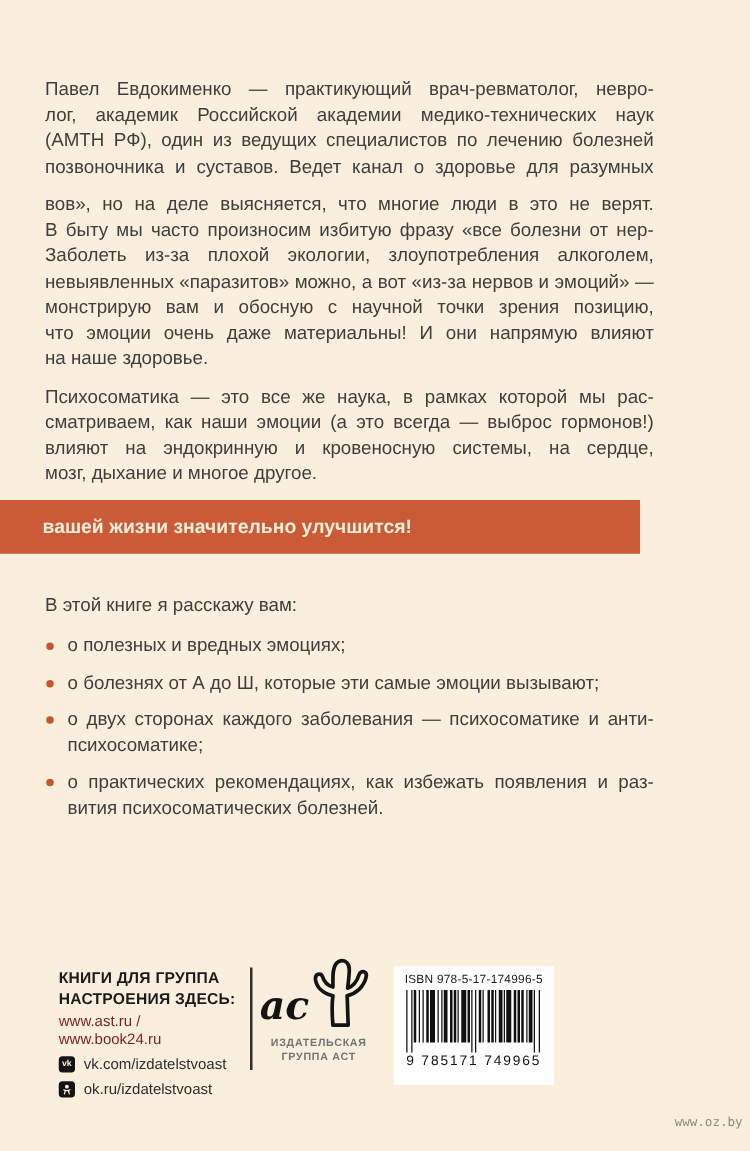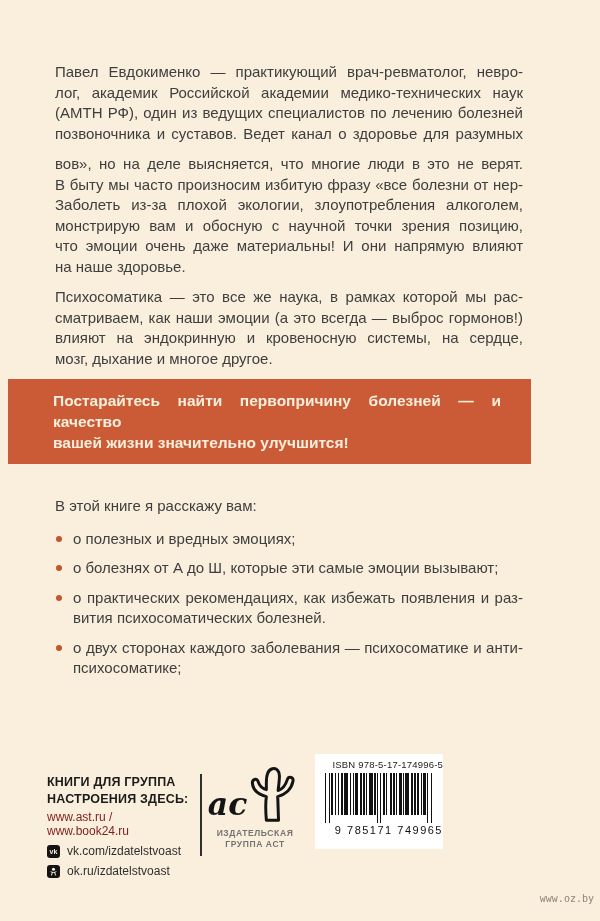--- a/index.html
+++ b/index.html
@@ -5,21 +5,21 @@
   html,body{margin:0;padding:0;}
   .page{
     position:relative;
     width:600px;height:921px;
     background:#faefdc;
     font-family:"Liberation Sans", sans-serif;
     color:#3e3e3e;
     overflow:hidden;
   }
   .content{
-    padding:62px 77px 0 55px;
+    padding:62px 77px 0 36px;
     font-size:15px;
     line-height:20.5px;
   }
   .para{margin:0 0 10px 0;}
   .jl{text-align:justify;text-align-last:justify;}
   .ll{text-align:left;}
   .callout{
     margin:9px 0 0 -47px;
     width:523px;
     box-sizing:border-box;
@@ -44,22 +44,22 @@
   .social-row{display:flex;align-items:flex-end;margin-top:6px;font-size:12px;color:#2e2e2e;}
   .sicon{
     flex:none;width:13px;height:13px;border-radius:3px;background:#141414;
     color:#faefdc;display:flex;align-items:center;justify-content:center;
     font-size:7px;font-weight:bold;margin-right:7px;
   }
   .divider{position:absolute;left:200px;top:774px;width:2px;height:82px;background:#2f2f2f;}
   .ast-block{position:absolute;left:207px;top:766px;width:96px;text-align:center;color:#737373;}
   .ast-caption{font-weight:bold;font-size:8.5px;line-height:11px;letter-spacing:0.6px;margin-top:2px;}
   .barcode-box{
-    position:absolute;left:315px;top:754px;width:128px;height:95px;
-    background:#ffffff;text-align:right;box-sizing:border-box;padding-top:5px;
+    position:absolute;left:315px;top:773px;width:128px;height:95px;
+    background:#ffffff;text-align:center;box-sizing:border-box;padding-top:5px;
   }
   .isbn{font-size:9.5px;color:#1b1b1b;letter-spacing:0.2px;}
   .bars{display:flex;justify-content:center;align-items:flex-start;margin-top:3px;height:50px;}
   .bars i{display:inline-block;background:#111;}
   .bdigits{font-size:11px;color:#111;letter-spacing:1.5px;margin-top:1px;}
   .watermark{
     position:absolute;right:6px;top:893px;
     font-family:"DejaVu Sans Mono", monospace;
     font-size:10px;color:#8e887c;
   }
@@ -75,66 +75,66 @@
       <div class="jl">Павел Евдокименко — практикующий врач-ревматолог, невро-</div>
       <div class="jl">лог, академик Российской академии медико-технических наук</div>
       <div class="jl">(АМТН РФ), один из ведущих специалистов по лечению болезней</div>
       <div class="jl">позвоночника и суставов. Ведет канал о здоровье для разумных</div>
     </div>
 
     <div class="para">
       <div class="jl">вов», но на деле выясняется, что многие люди в это не верят.</div>
       <div class="jl">В быту мы часто произносим избитую фразу «все болезни от нер-</div>
       <div class="jl">Заболеть из-за плохой экологии, злоупотребления алкоголем,</div>
+      <div class="jl">невыявленных «паразитов» можно, а вот «из-за нервов и эмоций» —</div>
       <div class="jl">монстрирую вам и обосную с научной точки зрения позицию,</div>
       <div class="jl">что эмоции очень даже материальны! И они напрямую влияют</div>
       <div class="ll">на наше здоровье.</div>
     </div>
 
     <div class="para">
       <div class="jl">Психосоматика — это все же наука, в рамках которой мы рас-</div>
       <div class="jl">сматриваем, как наши эмоции (а это всегда — выброс гормонов!)</div>
       <div class="jl">влияют на эндокринную и кровеносную системы, на сердце,</div>
       <div class="ll">мозг, дыхание и многое другое.</div>
     </div>
 
     <div class="callout">
-      <div class="jl">Постарайтесь найти первопричину болезней — и качество</div>
       <div class="ll">вашей жизни значительно улучшится!</div>
     </div>
 
     <div class="intro ll">В этой книге я расскажу вам:</div>
 
     <div class="bullet">
       <span class="dot"></span>
       <div class="btext">
         <div class="ll">о полезных и вредных эмоциях;</div>
       </div>
     </div>
 
     <div class="bullet">
       <span class="dot"></span>
       <div class="btext">
         <div class="ll">о болезнях от А до Ш, которые эти самые эмоции вызывают;</div>
+      </div>
+    </div>
+
+    <div class="bullet">
+      <span class="dot"></span>
+      <div class="btext">
+        <div class="jl">о двух сторонах каждого заболевания — психосоматике и анти-</div>
+        <div class="ll">психосоматике;</div>
       </div>
     </div>
 
     <div class="bullet">
       <span class="dot"></span>
       <div class="btext">
         <div class="jl">о практических рекомендациях, как избежать появления и раз-</div>
         <div class="ll">вития психосоматических болезней.</div>
-      </div>
-    </div>
-
-    <div class="bullet">
-      <span class="dot"></span>
-      <div class="btext">
-        <div class="jl">о двух сторонах каждого заболевания — психосоматике и анти-</div>
-        <div class="ll">психосоматике;</div>
       </div>
     </div>
 
   </div>
 
   <div class="footer-left">
     <div class="promo-heading">
       <div>КНИГИ ДЛЯ ГРУППА</div>
       <div>НАСТРОЕНИЯ ЗДЕСЬ:</div>
     </div>

